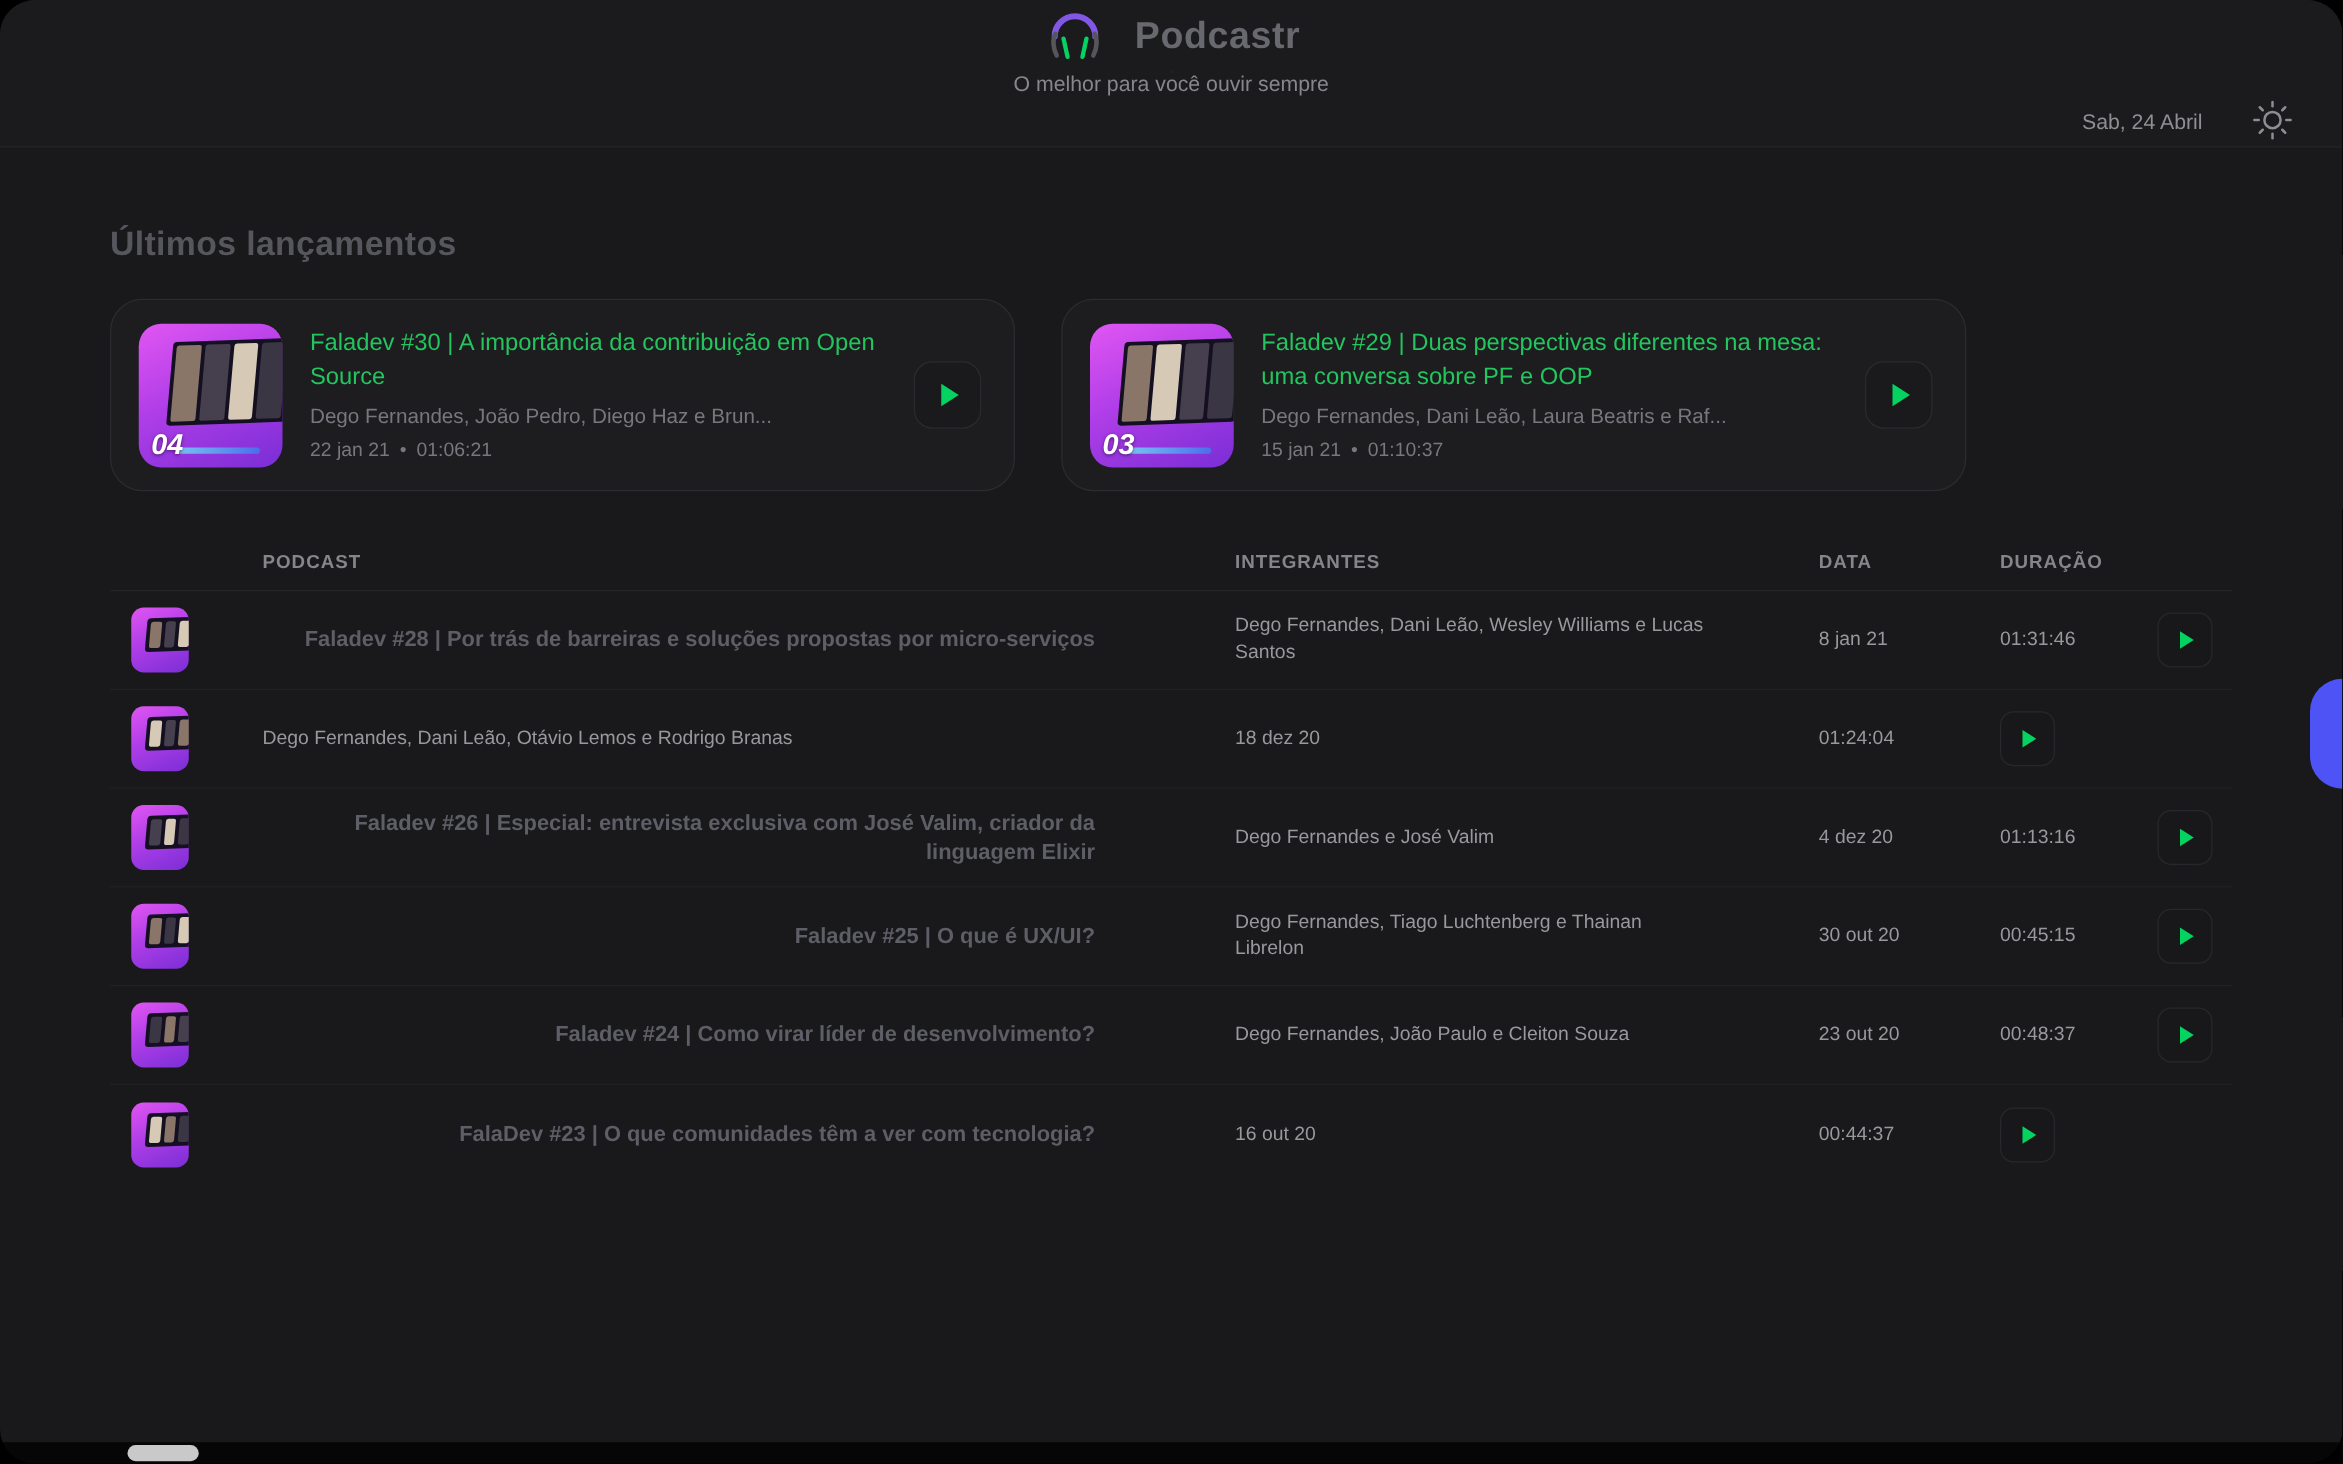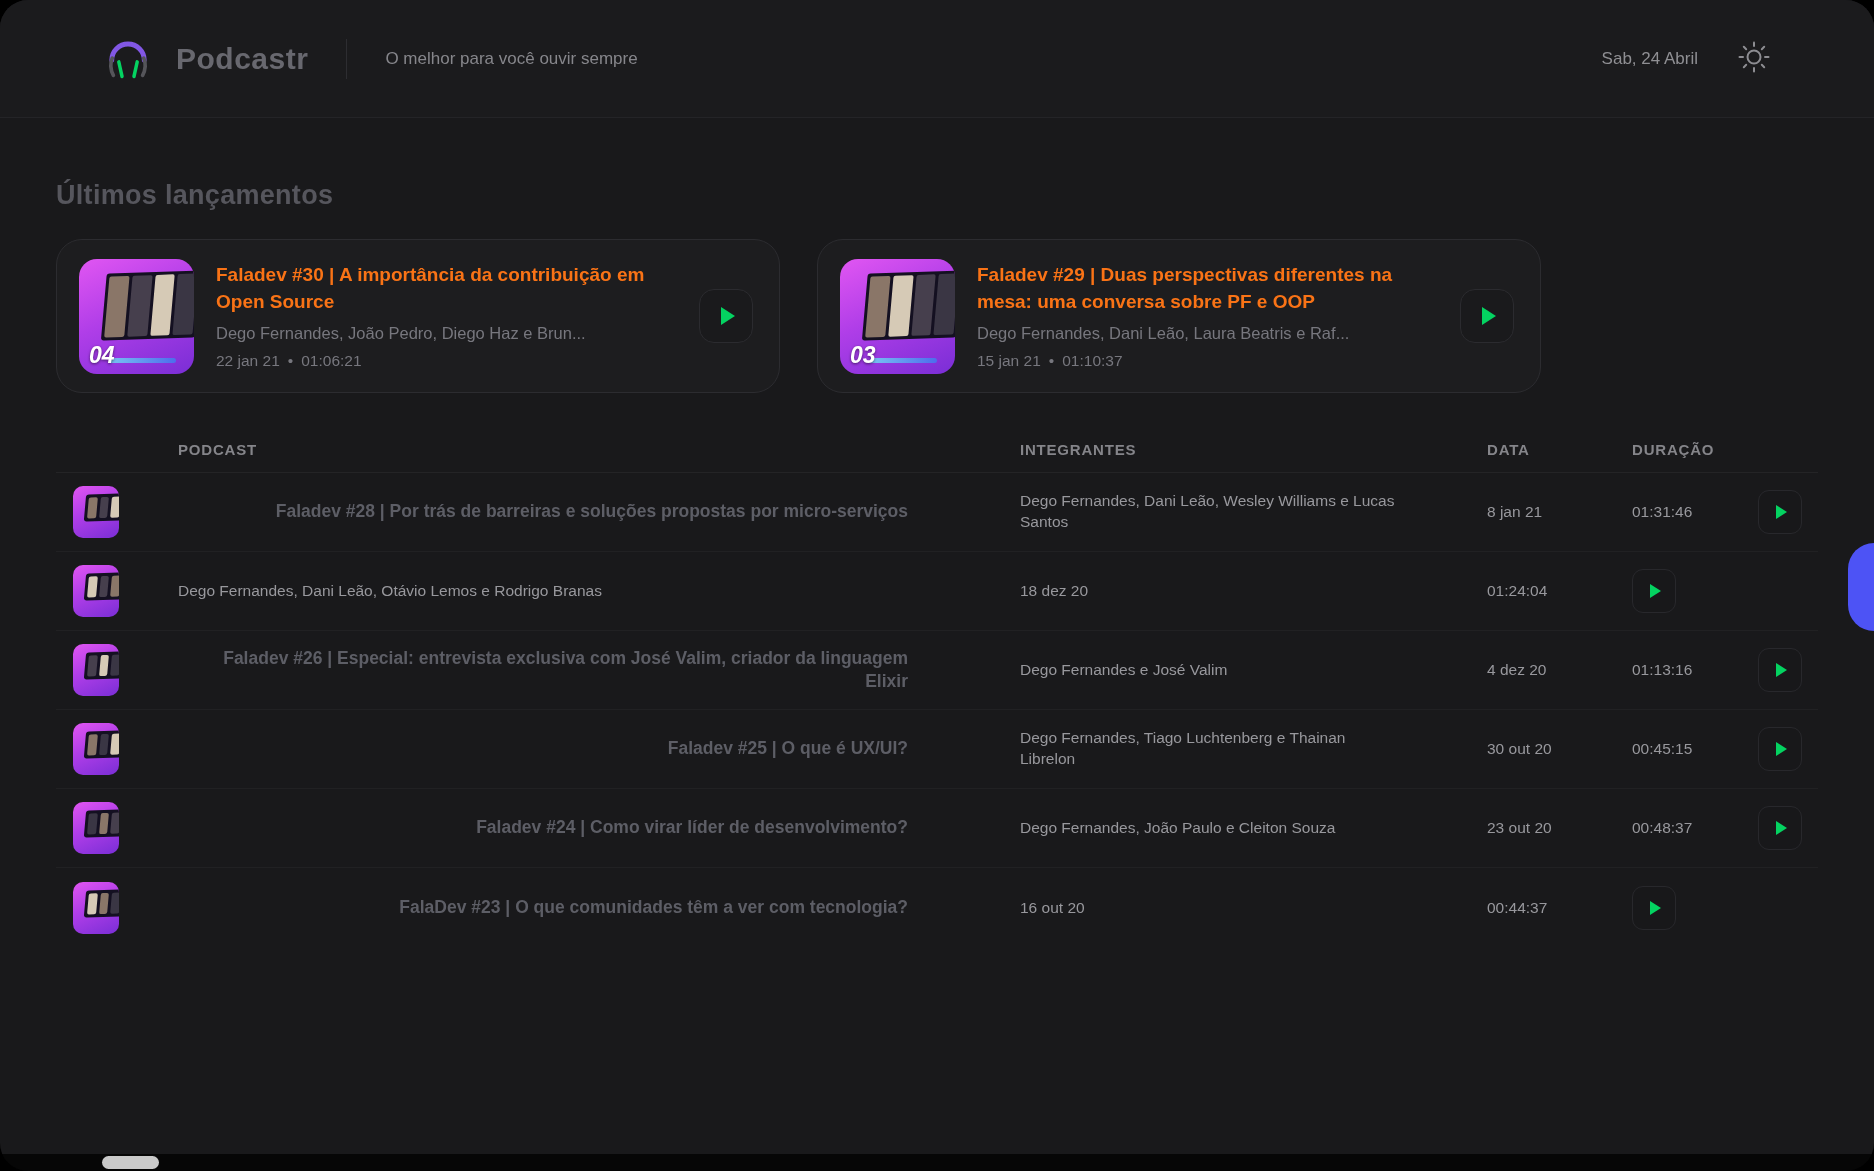--- a/index.html
+++ b/index.html
@@ -1,31 +1,31 @@
 <!DOCTYPE html>
 <html><head>
 <meta charset="utf-8">
 <style>
   * { margin:0; padding:0; box-sizing:border-box; }
   html,body { background:#000; width:1874px; height:1171px; font-family:"Liberation Sans", sans-serif; }
   .frame { position:relative; width:1874px; height:1171px; border-radius:28px; overflow:hidden; background:#060606; }
   .app { position:absolute; left:0; top:0; right:0; bottom:17px; background:#19191b; overflow:hidden; }
 
   
-  .header { height:118px; display:flex; align-items:center; padding:0 102px; background:#1b1b1d; border-bottom:1px solid #242427; }
+  .header { height:118px; display:flex; align-items:center; padding:0 38px; background:#1b1b1d; border-bottom:1px solid #242427;flex-direction:column; }
   .logo-wrap { display:flex; align-items:center; gap:22px; }
   .app-title { font-size:30px; font-weight:bold; color:#68686f; letter-spacing:0.5px; }
   .header-divider { width:1px; height:40px; background:#2d2d31; margin:0 38px; }
   .tagline { font-size:17px; color:#86868b; }
   .header-right { margin-left:auto; display:flex; align-items:center; gap:38px;justify-content:space-between; }
   .header-date { font-size:17px; color:#8f8f93; }
   .sun-btn { background:none; border:none; cursor:pointer; display:flex; align-items:center; }
 
   
-  .main { padding:0 56px; }
+  .main { padding:0 88px; }
   .section-heading { font-size:27px; font-weight:bold; color:#56565d; letter-spacing:0.3px; }
   .latest-heading { margin-top:62px; margin-bottom:28px; }
   .all-heading { margin-top:62px; }
 
   
   .cards { display:flex; gap:37px; }
   .card { width:724px; height:154px; background:#1d1d1f; border:1px solid #2c2c30; border-radius:26px;
           padding:18px 26px 18px 22px; display:flex; align-items:center; gap:22px; }
   .thumb { position:relative; overflow:hidden; flex:none;
            background:linear-gradient(155deg,#e156f2 0%,#b03ee8 45%,#7a2ed6 100%); }
@@ -33,21 +33,21 @@
   .thumb .photo { position:absolute; right:-4px; top:12%; width:82%; height:58%;
                   background:#141021; transform:skewX(-7deg) rotate(-2deg);
                   display:flex; gap:3px; padding:3px; border-radius:3px; }
   .thumb .photo i { flex:1; border-radius:2px; }
   .f1{background:#8a7668;} .f2{background:#463f4d;} .f3{background:#d6cab6;} .f4{background:#3a3644;}
   .thumb .bar { position:absolute; left:26%; bottom:9%; width:58%; height:5px; border-radius:3px;
                 background:linear-gradient(90deg,#71e6f7,#3f7bf0); opacity:.8; }
   .ep-num { position:absolute; left:10px; bottom:5px; color:#fff; font-weight:bold; font-size:23px;
             font-style:italic; text-shadow:0 1px 3px rgba(0,0,0,.55); }
   .card-info { flex:1; min-width:0; display:flex; flex-direction:column; gap:9px; }
-  .card-title { font-size:19px; line-height:1.38; font-weight:bold; color:#f97316; text-decoration:none;
+  .card-title { font-size:19px; line-height:1.38; font-weight:normal; color:#22c55e; text-decoration:none;
                 display:block; cursor:pointer; }
   .card-members { font-size:16.5px; color:#77777e; white-space:nowrap; overflow:hidden; text-overflow:ellipsis; }
   .card-meta { font-size:15.5px; color:#77777e; display:flex; gap:8px; }
   .play-lg { flex:none; width:54px; height:54px; border-radius:15px; background:#1a1a1c; border:1px solid #2b2b2f;
              display:flex; align-items:center; justify-content:center; cursor:pointer; }
   .tri { width:0; height:0; border-top:9px solid transparent; border-bottom:9px solid transparent;
          border-left:14px solid #04d361; margin-left:3px; }
 
   
   .table { margin-top:34px; }

